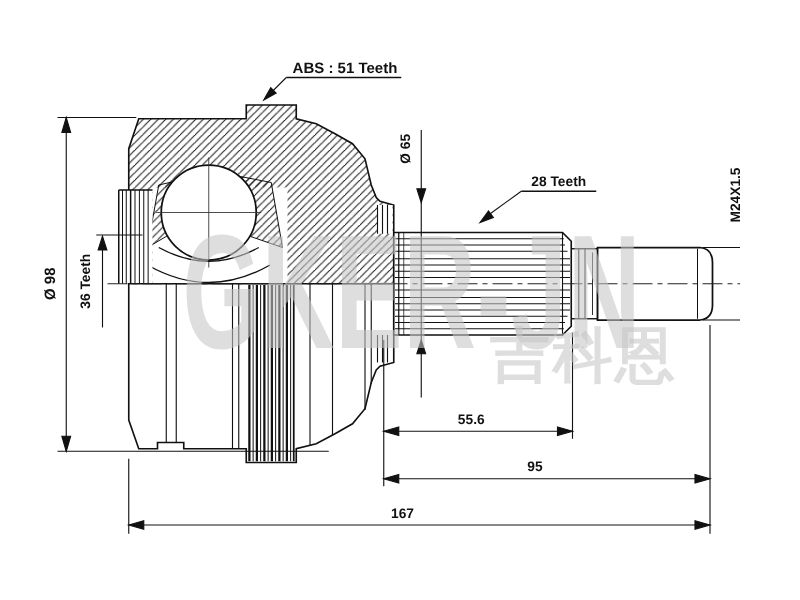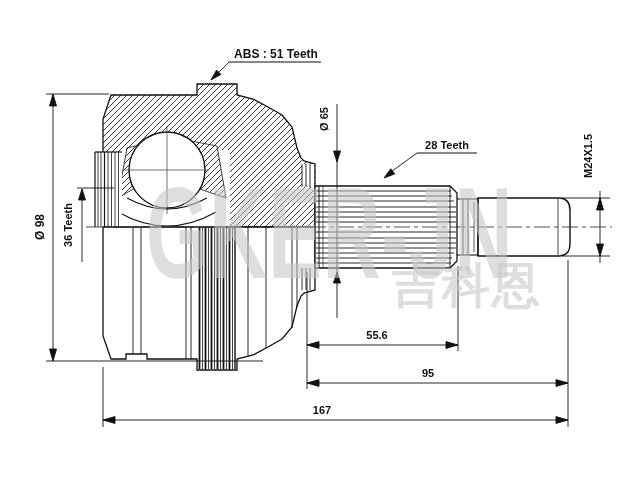--- a/index.html
+++ b/index.html
@@ -1,17 +1,17 @@
 <!DOCTYPE html>
 <html><head>
 <meta charset="utf-8">
 <style>
   html,body{margin:0;padding:0;background:#fff;}
   #stage{position:relative;width:592px;height:480px;background:#fff;overflow:hidden;
-         font-family:"Liberation Sans",sans-serif;padding-left:20px;}
+         font-family:"Liberation Sans",sans-serif;}
   svg{position:absolute;left:0;top:0;}
   svg text{font-family:"Liberation Sans",sans-serif;font-weight:bold;fill:#111;}
   .dim-label{font-size:11px;}
   .dim-label-lg{font-size:12px;}
   .wm{position:absolute;color:rgba(198,198,198,0.58);font-weight:bold;line-height:1;
       pointer-events:none;white-space:nowrap;}
   .wm-latin{left:146px;top:168px;font-size:130px;transform:scaleX(0.62);transform-origin:left top;letter-spacing:1px;}
   .wm-cn{left:392px;top:262px;font-size:48px;letter-spacing:2px;}
 </style>
 </head>

